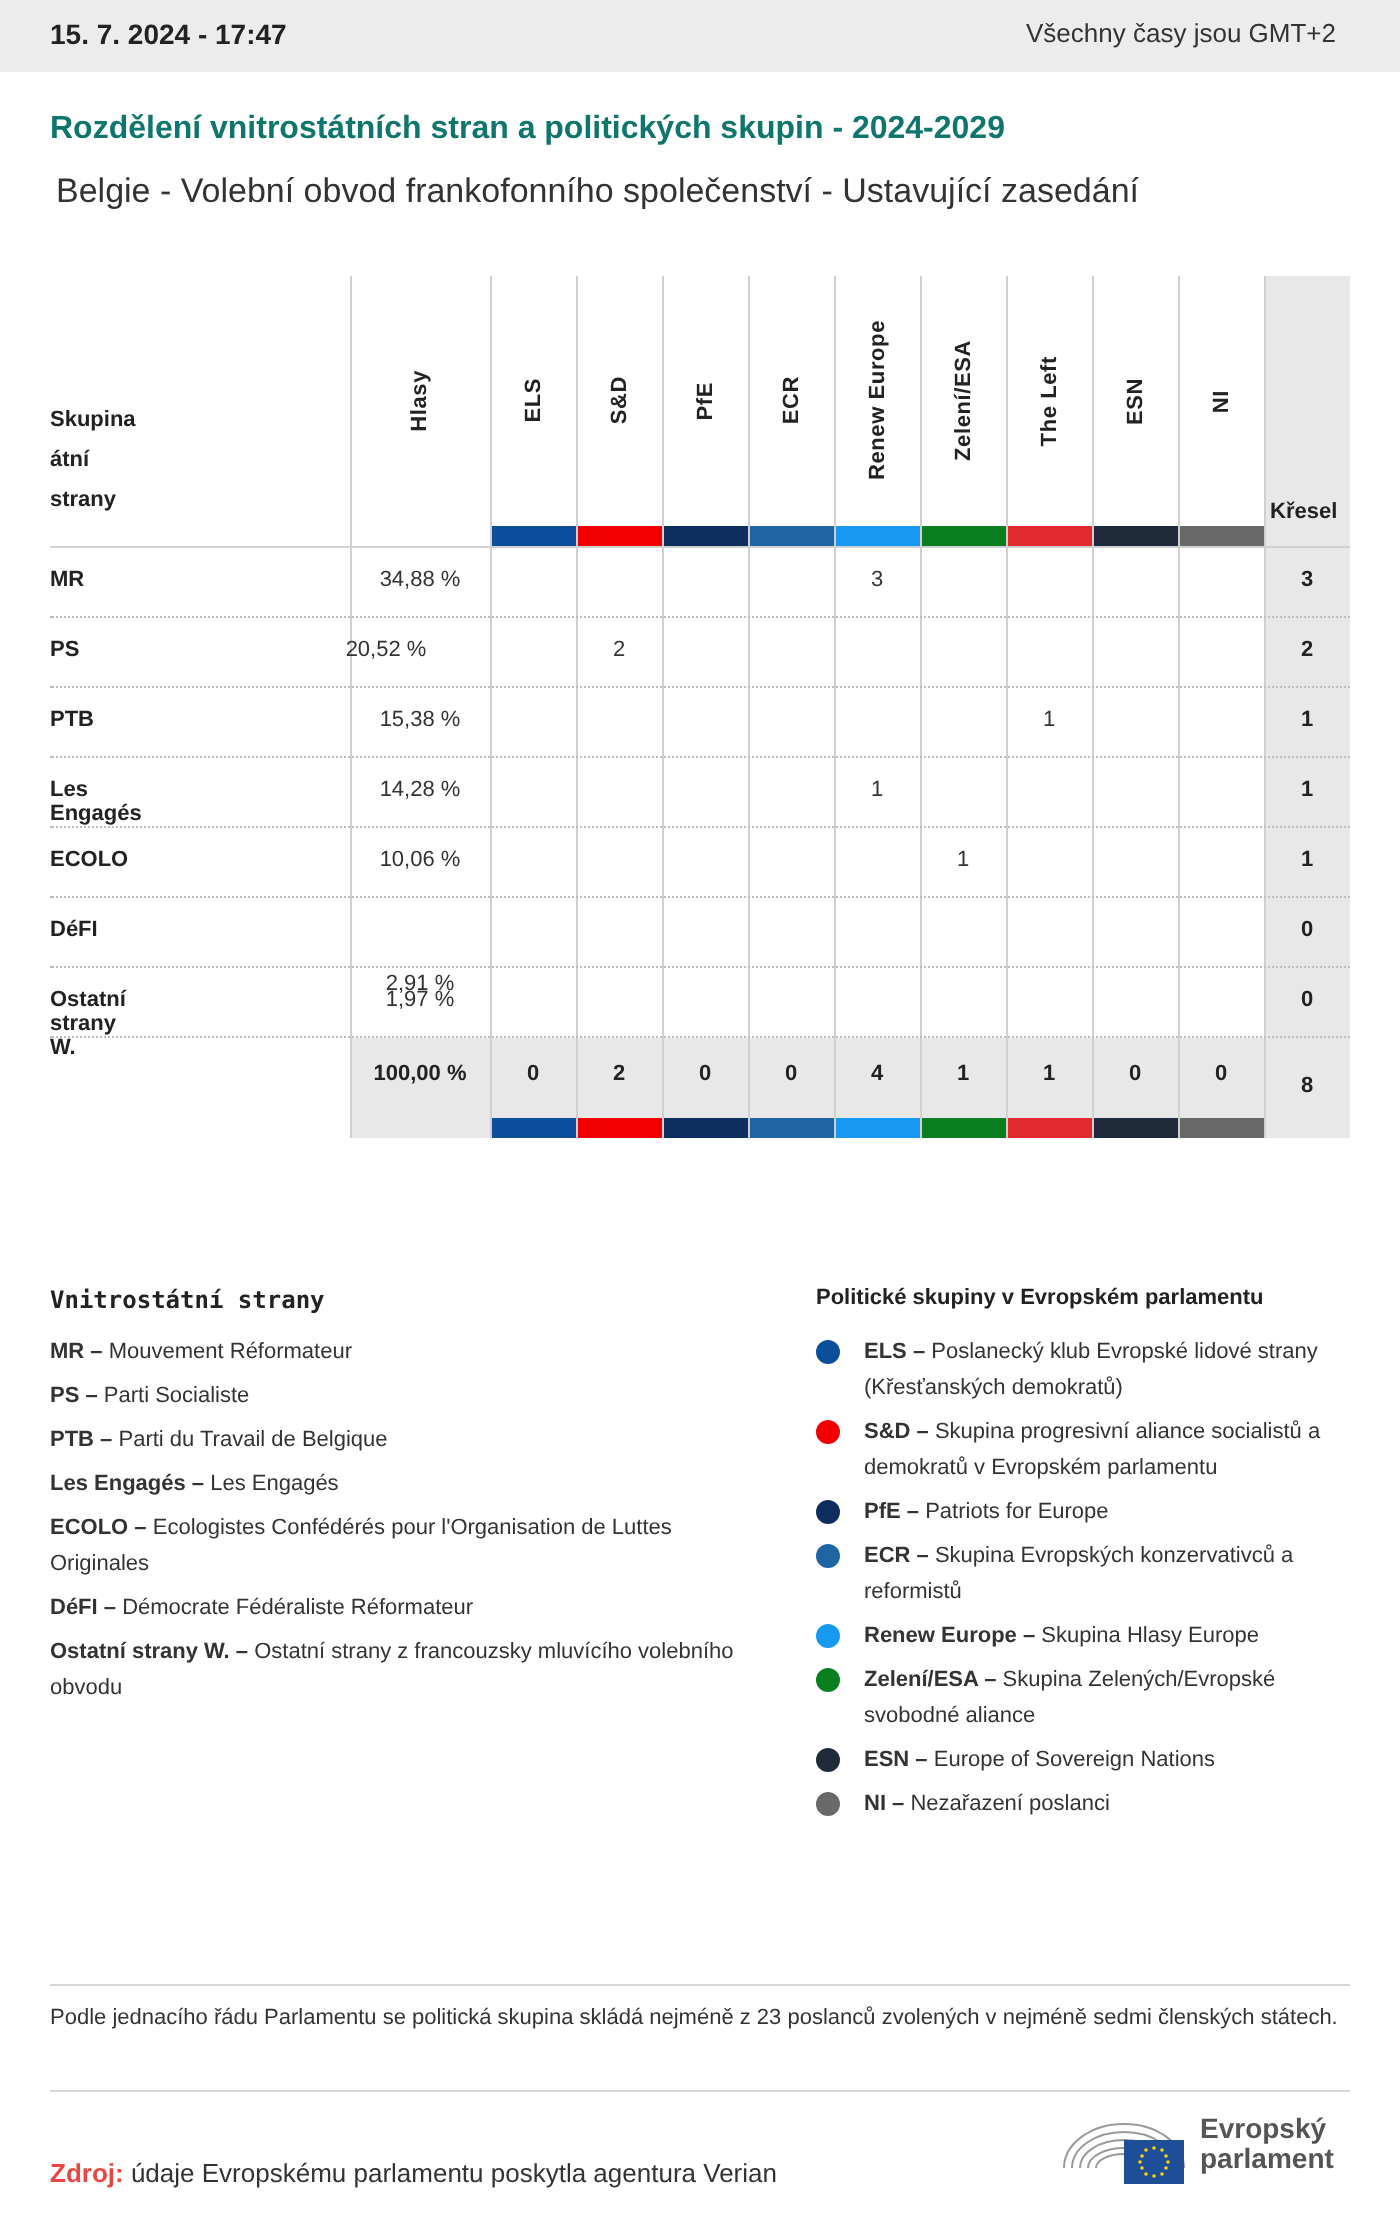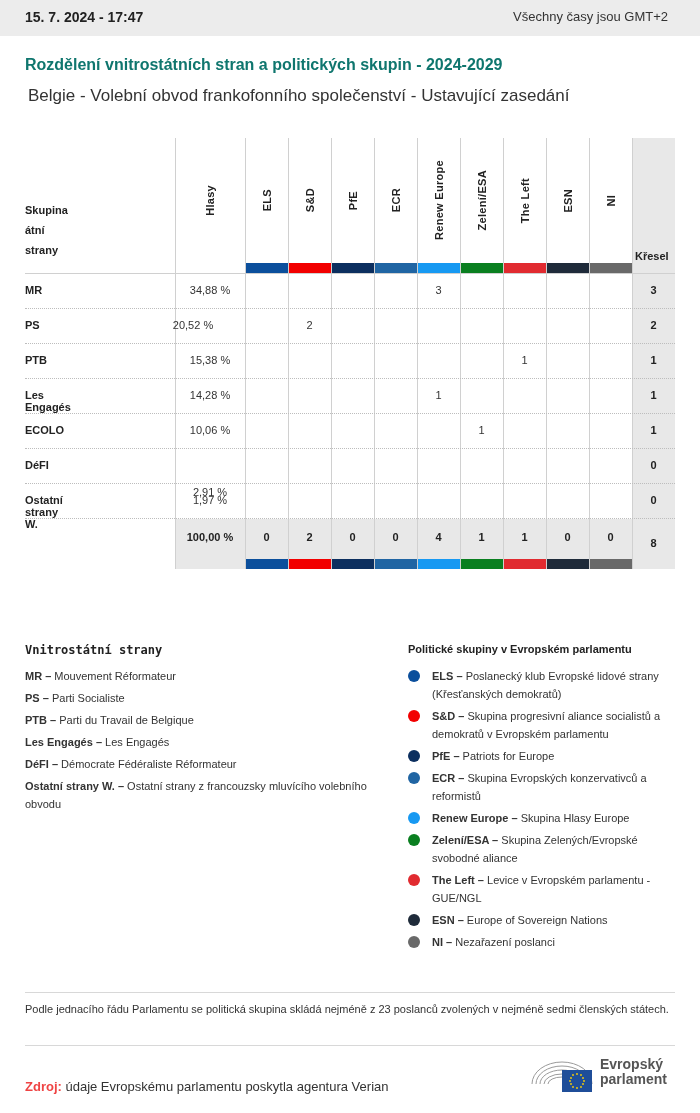--- a/index.html
+++ b/index.html
@@ -228,33 +228,33 @@
     <div class="cell bold" style="left:589px;width:43px;top:531px;">0</div>
     <div class="cell bold" style="left:632px;width:43px;top:537px;">8</div>
   </div>
 
 <div class="legend-left-title">Vnitrostátní strany</div>
 <div class="legend-left" id="legend-left">
     <div class="item"><b>MR</b><b> – </b><span>Mouvement Réformateur</span></div>
     <div class="item"><b>PS</b><b> – </b><span>Parti Socialiste</span></div>
     <div class="item"><b>PTB</b><b> – </b><span>Parti du Travail de Belgique</span></div>
     <div class="item"><b>Les Engagés</b><b> – </b><span>Les Engagés</span></div>
+    <div class="item"><b>ECOLO</b><b> – </b><span>Ecologistes Confédérés pour l'Organisation de Luttes Originales</span></div>
     <div class="item"><b>DéFI</b><b> – </b><span>Démocrate Fédéraliste Réformateur</span></div>
     <div class="item"><b>Ostatní strany W.</b><b> – </b><span>Ostatní strany z francouzsky mluvícího volebního obvodu</span></div>
   </div>
 
 <div class="legend-right-title">Politické skupiny v Evropském parlamentu</div>
 <div class="legend-right" id="legend-right">
     <div class="item"><span class="dot" style="background:#0b4f9c"></span><b>ELS</b><b> – </b><span>Poslanecký klub Evropské lidové strany (Křesťanských demokratů)</span></div>
     <div class="item"><span class="dot" style="background:#f20000"></span><b>S&amp;D</b><b> – </b><span>Skupina progresivní aliance socialistů a demokratů v Evropském parlamentu</span></div>
     <div class="item"><span class="dot" style="background:#0c2f5f"></span><b>PfE</b><b> – </b><span>Patriots for Europe</span></div>
     <div class="item"><span class="dot" style="background:#2065a3"></span><b>ECR</b><b> – </b><span>Skupina Evropských konzervativců a reformistů</span></div>
     <div class="item"><span class="dot" style="background:#1799f2"></span><b>Renew Europe</b><b> – </b><span>Skupina Hlasy Europe</span></div>
     <div class="item"><span class="dot" style="background:#0a7f20"></span><b>Zelení/ESA</b><b> – </b><span>Skupina Zelených/Evropské svobodné aliance</span></div>
-    <div class="item"><span class="dot" style="background:#e12b30"></span><b>The Left</b><b> – </b><span>Levice v Evropském parlamentu - GUE/NGL</span></div>
     <div class="item"><span class="dot" style="background:#1f2b3a"></span><b>ESN</b><b> – </b><span>Europe of Sovereign Nations</span></div>
     <div class="item"><span class="dot" style="background:#696969"></span><b>NI</b><b> – </b><span>Nezařazení poslanci</span></div>
   </div>
 
 <div class="sep1"></div>
 <div class="note">Podle jednacího řádu Parlamentu se politická skupina skládá nejméně z 23 poslanců zvolených v nejméně sedmi členských státech.</div>
 <div class="sep2"></div>
 
 <div class="source">
   <b>Zdroj:</b>

